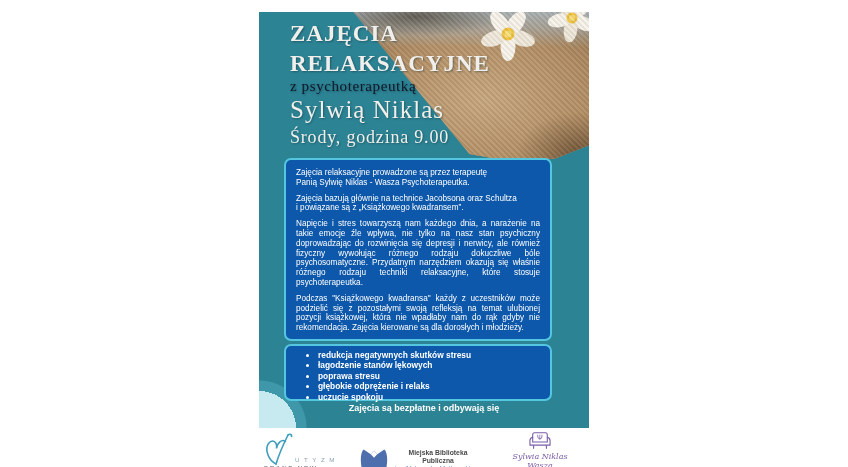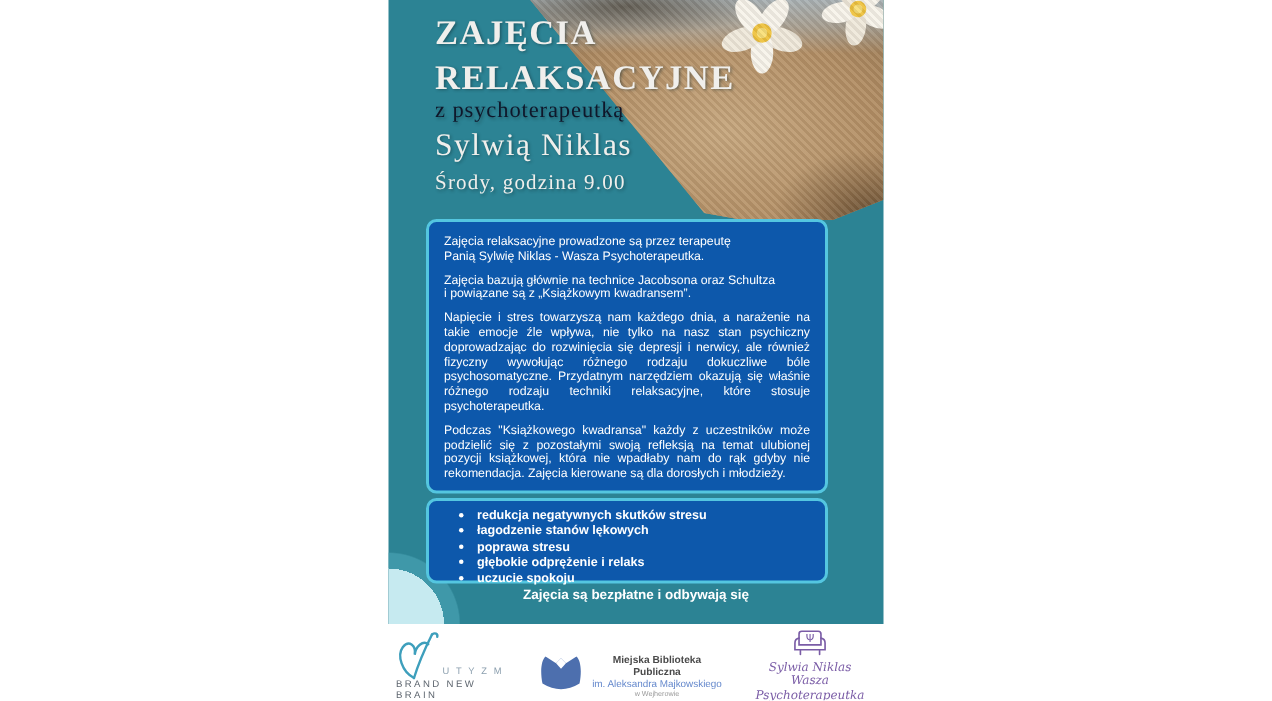--- a/index.html
+++ b/index.html
@@ -1,18 +1,18 @@
 <!DOCTYPE html>
 <html><head>
 <meta charset="utf-8">
 <style>
   html,body{margin:0;padding:0;background:#fff;}
   .canvas{position:relative;width:848px;height:467px;background:#ffffff;overflow:hidden;
           font-family:"Liberation Sans",sans-serif;}
-  .poster{position:absolute;left:259px;top:0;width:330px;height:412px;}
+  .poster{position:absolute;left:259px;top:12px;width:330px;height:412px;}
   .teal{position:absolute;left:0;top:0;width:330px;height:416px;background:#2c8394;overflow:hidden;}
 
   
   .photo{position:absolute;left:91px;top:0;width:239px;height:148px;
     clip-path:polygon(1.5% 0,100% 0,100% 90%,86% 99%,64% 100%,50% 96%);
     background:
       radial-gradient(90px 60px at 96% 96%, rgba(62,42,22,.55), transparent 70%),
       radial-gradient(120px 26px at 28% 3%, rgba(84,78,68,.85), transparent 75%),
       linear-gradient(180deg,#a9b2b6 0%, rgba(169,178,182,.6) 12%, rgba(169,178,182,0) 24%),
       radial-gradient(190px 120px at 55% 60%, #c6a77f 0%, #b28e65 55%, #9c7c57 82%, #8a6b4a 100%),
@@ -28,23 +28,23 @@
     background:radial-gradient(circle at 0 100%, #c6eaf0 0 37px, #3f98a9 37px 47px, rgba(63,152,169,0) 48px);}
 
   
   .t-line{position:absolute;left:31px;color:#f0efec;font-family:"Liberation Serif",serif;
           font-weight:700;font-size:23px;letter-spacing:1px;line-height:1;
           text-shadow:1px 1px 2px rgba(15,40,46,.45);}
   .t1{top:10px;} .t2{top:40px;}
   .sub1{position:absolute;left:31px;top:66px;color:#0f172a;font-family:"Liberation Serif",serif;
         font-size:15px;letter-spacing:.6px;text-shadow:1px 1px 2px rgba(15,40,46,.4);}
   .sub2{position:absolute;left:31px;top:84px;color:#f0efec;font-family:"Liberation Serif",serif;
-        font-size:21px;letter-spacing:1px;text-shadow:1px 1px 2px rgba(15,40,46,.4);}
+        font-size:25px;letter-spacing:1px;text-shadow:1px 1px 2px rgba(15,40,46,.4);}
   .sched{position:absolute;left:31px;top:115px;color:#f0efec;font-family:"Liberation Serif",serif;
-        font-size:14px;letter-spacing:.8px;text-shadow:1px 1px 2px rgba(15,40,46,.4);}
+        font-size:18px;letter-spacing:.8px;text-shadow:1px 1px 2px rgba(15,40,46,.4);}
 
   
   .box{position:absolute;left:25px;width:268px;background:#0d58ab;border:2px solid #54c6e0;
        border-radius:7px;box-sizing:border-box;color:#fff;}
   .box1{top:146px;min-height:181px;padding:8px 10px 6px 10px;}
   .box1 p{margin:0 0 6px 0;font-size:8.2px;font-weight:400;line-height:9.8px;}
   .box1 p:last-child{margin-bottom:0;}
   .pre{white-space:pre-line;}
   .just{text-align:justify;}
   .box2{top:332px;height:57px;padding:2px 8px;}
@@ -112,21 +112,21 @@
       <div class="t-line t1">ZAJĘCIA</div>
       <div class="t-line t2">RELAKSACYJNE</div>
       <div class="sub1">z psychoterapeutką</div>
       <div class="sub2">Sylwią Niklas</div>
       <div class="sched">Środy, godzina 9.00</div>
 
       <div class="box box1">
         <p class="pre">Zajęcia relaksacyjne prowadzone są przez terapeutę
 Panią Sylwię Niklas - Wasza Psychoterapeutka.</p>
         <p class="pre">Zajęcia bazują głównie na technice Jacobsona oraz Schultza
-i powiązane są z „Książkowym kwadransem”.</p>
+i powiązane są z „Książkowego kwadransem”.</p>
         <p class="just">Napięcie i stres towarzyszą nam każdego dnia, a narażenie na takie emocje źle wpływa, nie tylko na nasz stan psychiczny doprowadzając do rozwinięcia się depresji i nerwicy, ale również fizyczny wywołując różnego rodzaju dokuczliwe bóle psychosomatyczne. Przydatnym narzędziem okazują się właśnie różnego rodzaju techniki relaksacyjne, które stosuje psychoterapeutka.</p>
         <p class="just">Podczas "Książkowego kwadransa" każdy z uczestników może podzielić się z pozostałymi swoją refleksją na temat ulubionej pozycji książkowej, która nie wpadłaby nam do rąk gdyby nie rekomendacja. Zajęcia kierowane są dla dorosłych i młodzieży.</p>
       </div>
 
       <div class="box box2">
         <ul>
           <li>redukcja negatywnych skutków stresu</li>
           <li>łagodzenie stanów lękowych</li>
           <li>poprawa stresu</li>
           <li>głębokie odprężenie i relaks</li>

